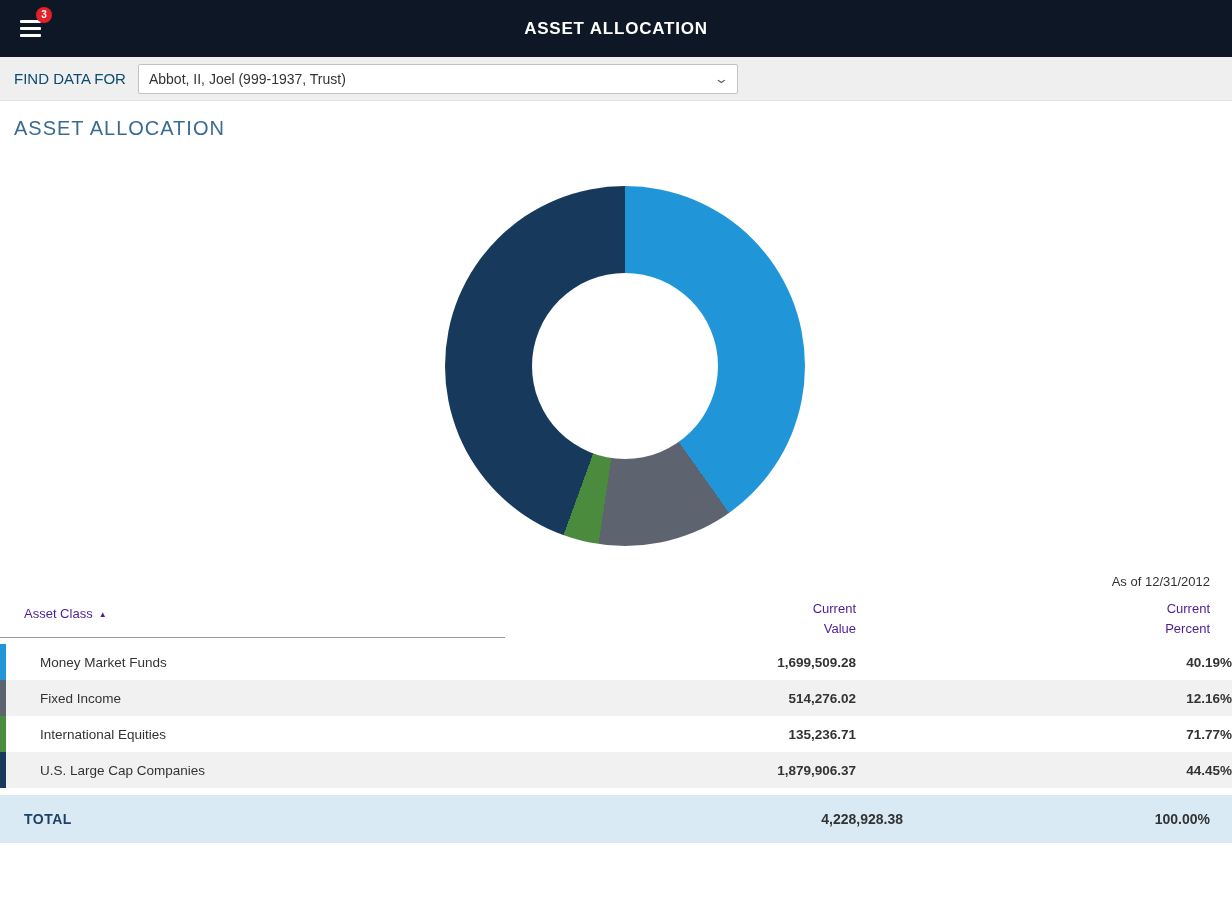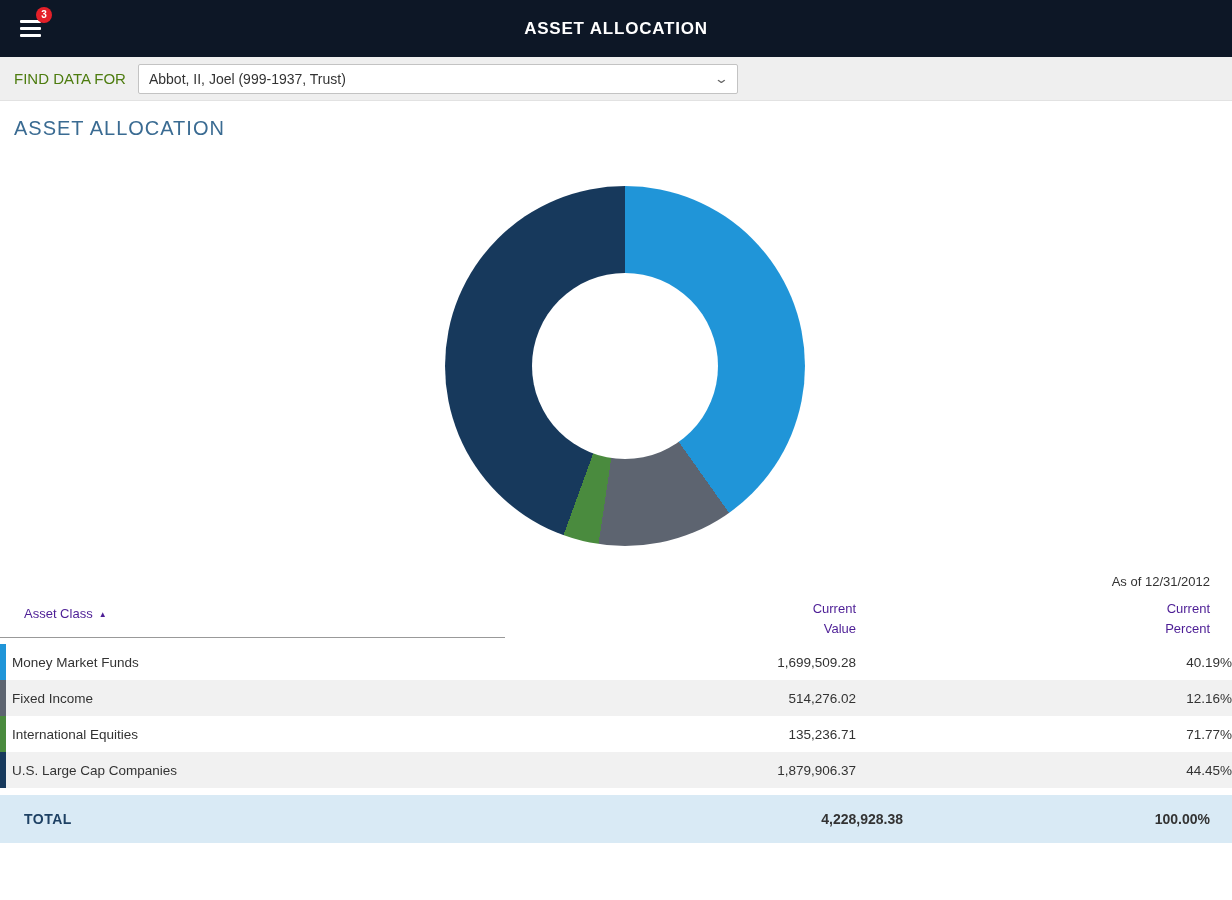--- a/index.html
+++ b/index.html
@@ -26,21 +26,21 @@
     position: absolute; top: -7px; right: -2px; min-width: 16px; height: 16px;
     background: #e42029; color: #fff; border-radius: 50%;
     font-size: 10px; font-weight: bold; line-height: 16px; text-align: center;
   }
 
   
   .find-bar {
     height: 44px; background: #efefef; display: flex; align-items: center;
     padding: 0 14px; border-bottom: 1px solid #e2e2e2;
   }
-  .find-label { color: #4d7c0f; font-size: 15px; margin-right: 12px; white-space: nowrap; }
+  .find-label { color: #0c4a6e; font-size: 15px; margin-right: 12px; white-space: nowrap; }
   .select-box {
     width: 600px; height: 30px; background: #ffffff; border: 1px solid #c3c3c3;
     border-radius: 2px; display: flex; align-items: center; justify-content: space-between;
     padding: 8px 10px; font-size: 14px; color: #333; cursor: pointer;
   }
   .chev { color: #666; font-size: 13px; line-height: 1; transform: scaleX(1.4); }
 
   
   main { padding-top: 16px; }
   .page-title {
@@ -70,22 +70,22 @@
   .th { color: #4c1d95; font-size: 13px; font-weight: normal; }
   .th-asset { padding-left: 24px; border-bottom: 1px solid #999; padding-bottom: 16px; align-self: end; }
   .th-right { text-align: right; }
   .th-right .wrapcell { display: inline-block; max-width: 60px; text-align: right; line-height: 1.5; }
   .col-pct { padding-right: 22px; }
   .caret { font-size: 8px; margin-left: 6px; vertical-align: 1px; }
 
   .trow { height: 36px; position: relative; font-size: 13.5px; color: #333; }
   .trow.alt { background: #f1f1f1; }
   .indicator { position: absolute; left: 0; top: 0; bottom: 0; width: 6px; }
-  .c-asset { padding-left: 12px; }
-  .c-value, .c-pct { text-align: right; }
+  .c-asset { padding-left: 40px; }
+  .c-value, .c-pct { text-align: right; font-weight: bold; }
   .c-pct { }
 
   .total-row {
     margin-top: 7px; height: 48px; background: #d9eaf5;
     display: grid; grid-template-columns: 505px 351px 1fr; align-items: center;
     font-size: 14px; font-weight: bold; gap: 47px;
   }
   .total-label { color: #1e4164; padding-left: 24px; letter-spacing: 0.5px; }
   .total-value, .total-pct { text-align: right; color: #333; }
   .total-pct { padding-right: 22px; }

